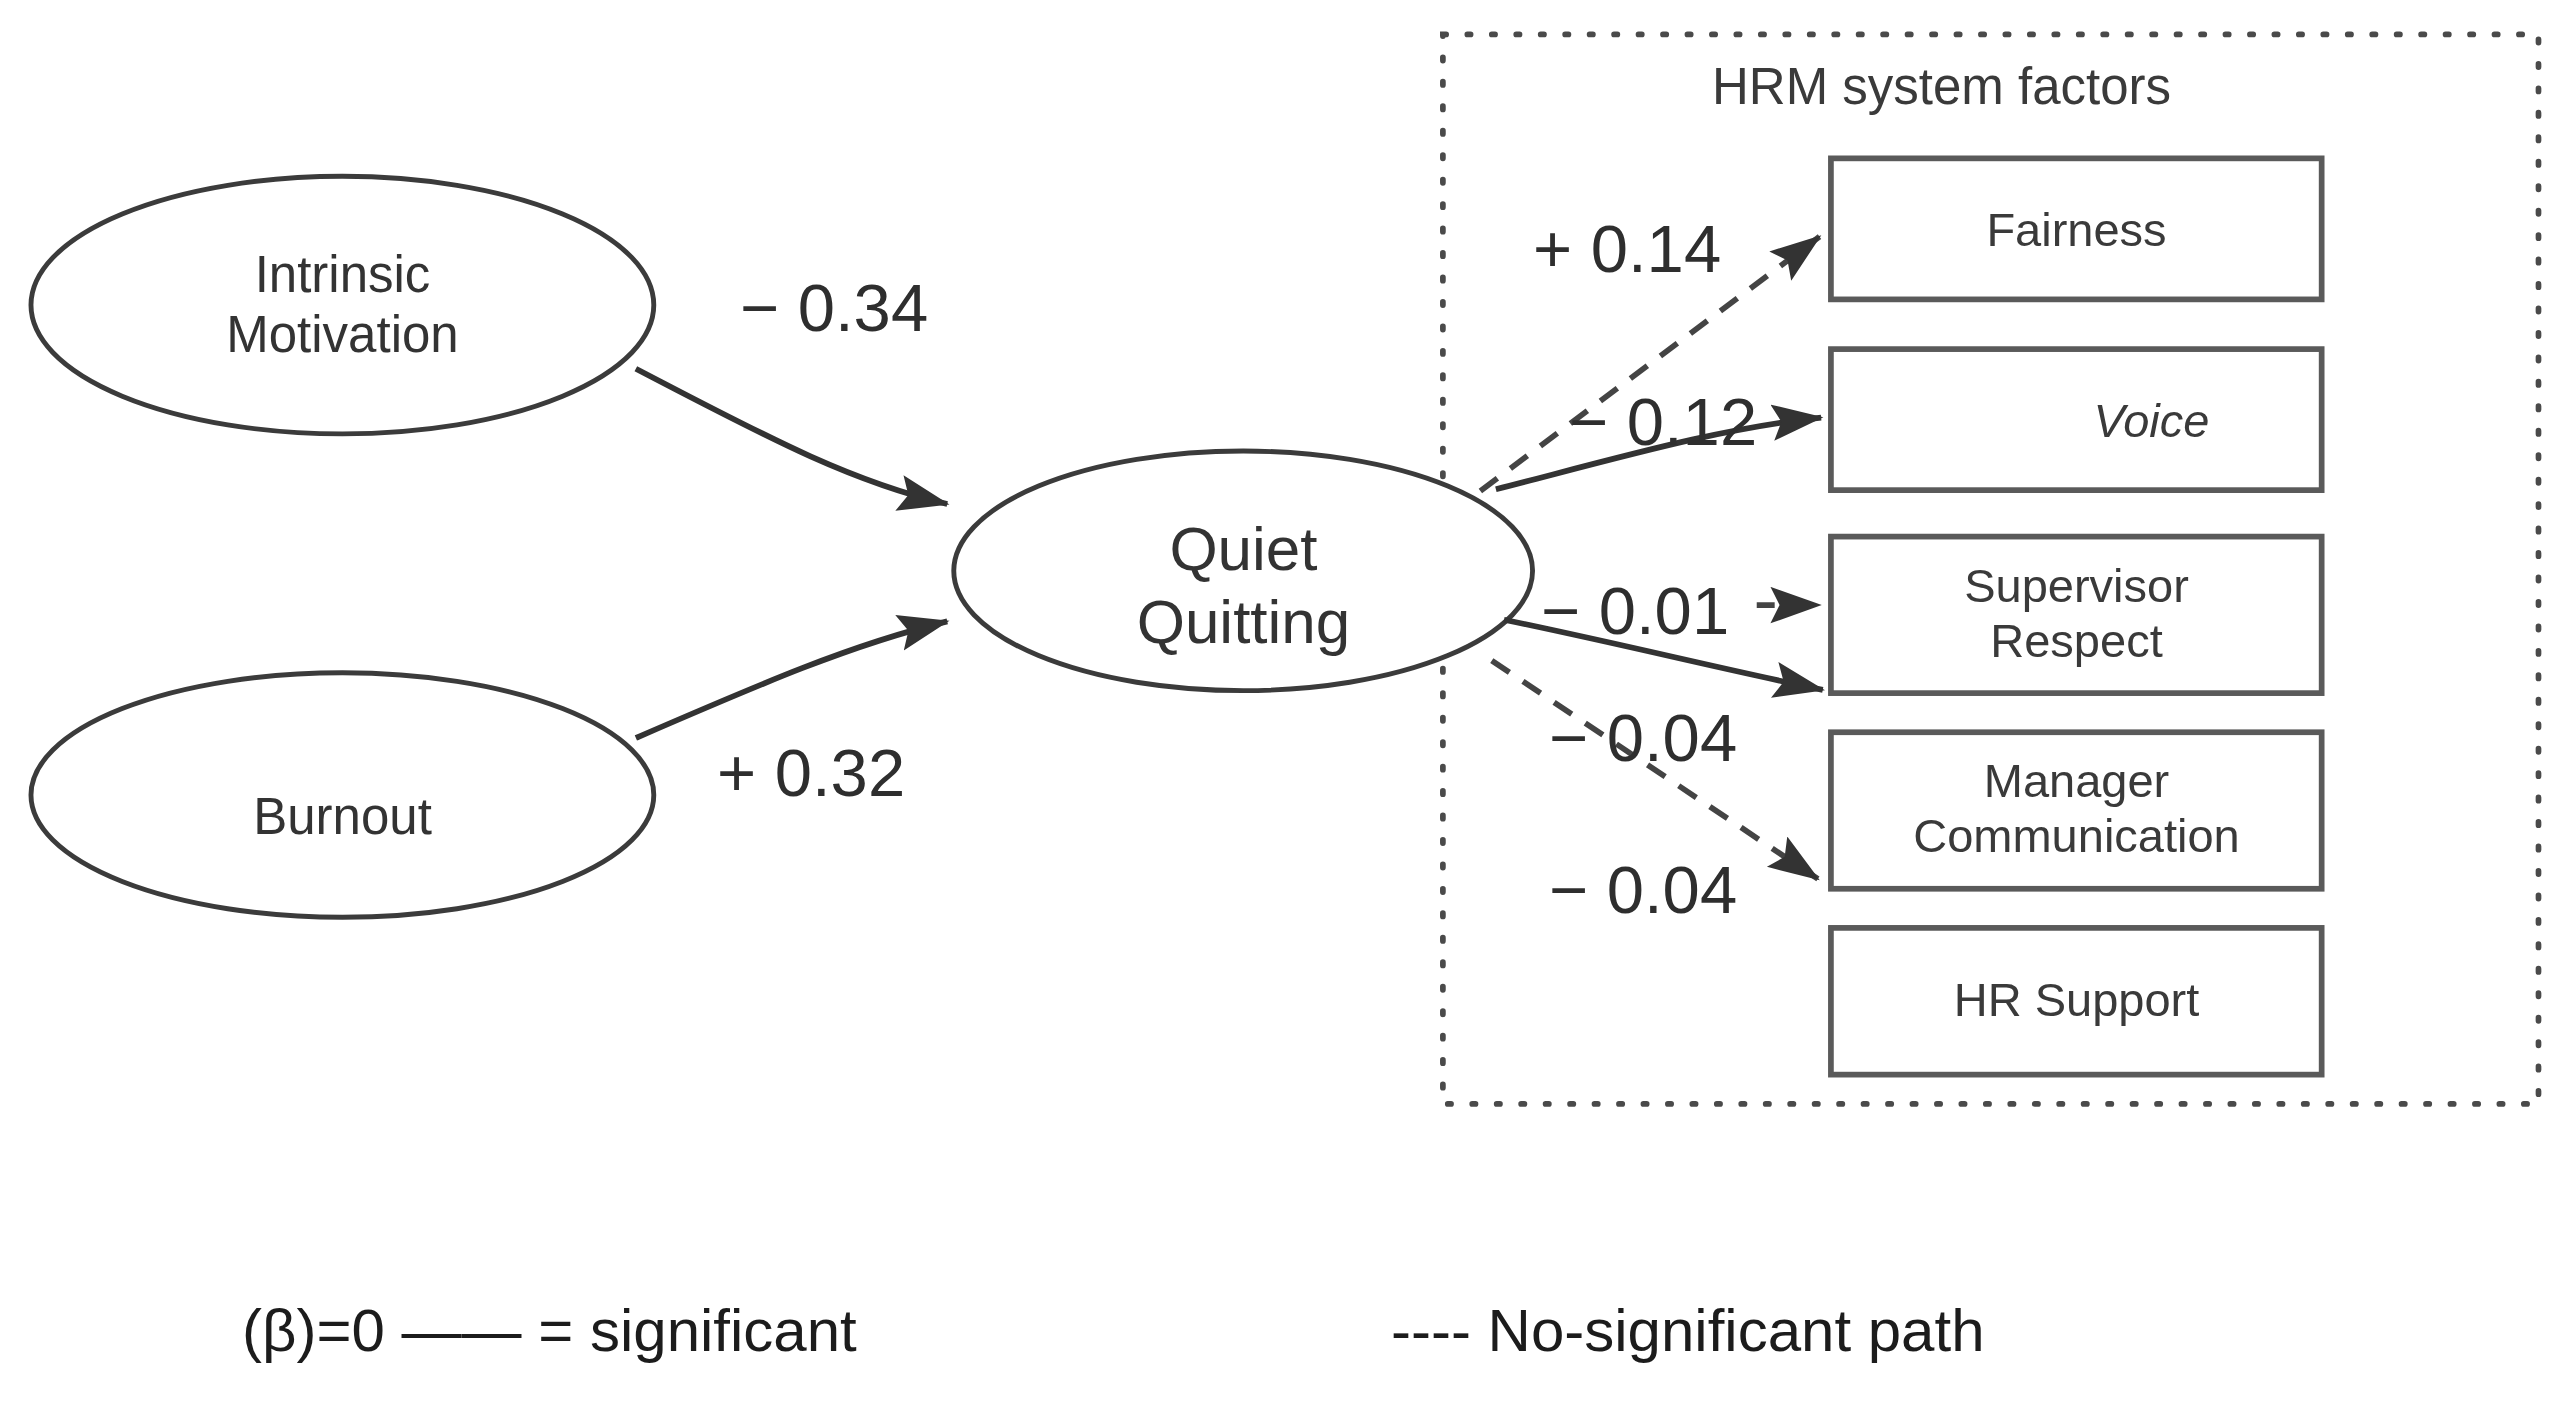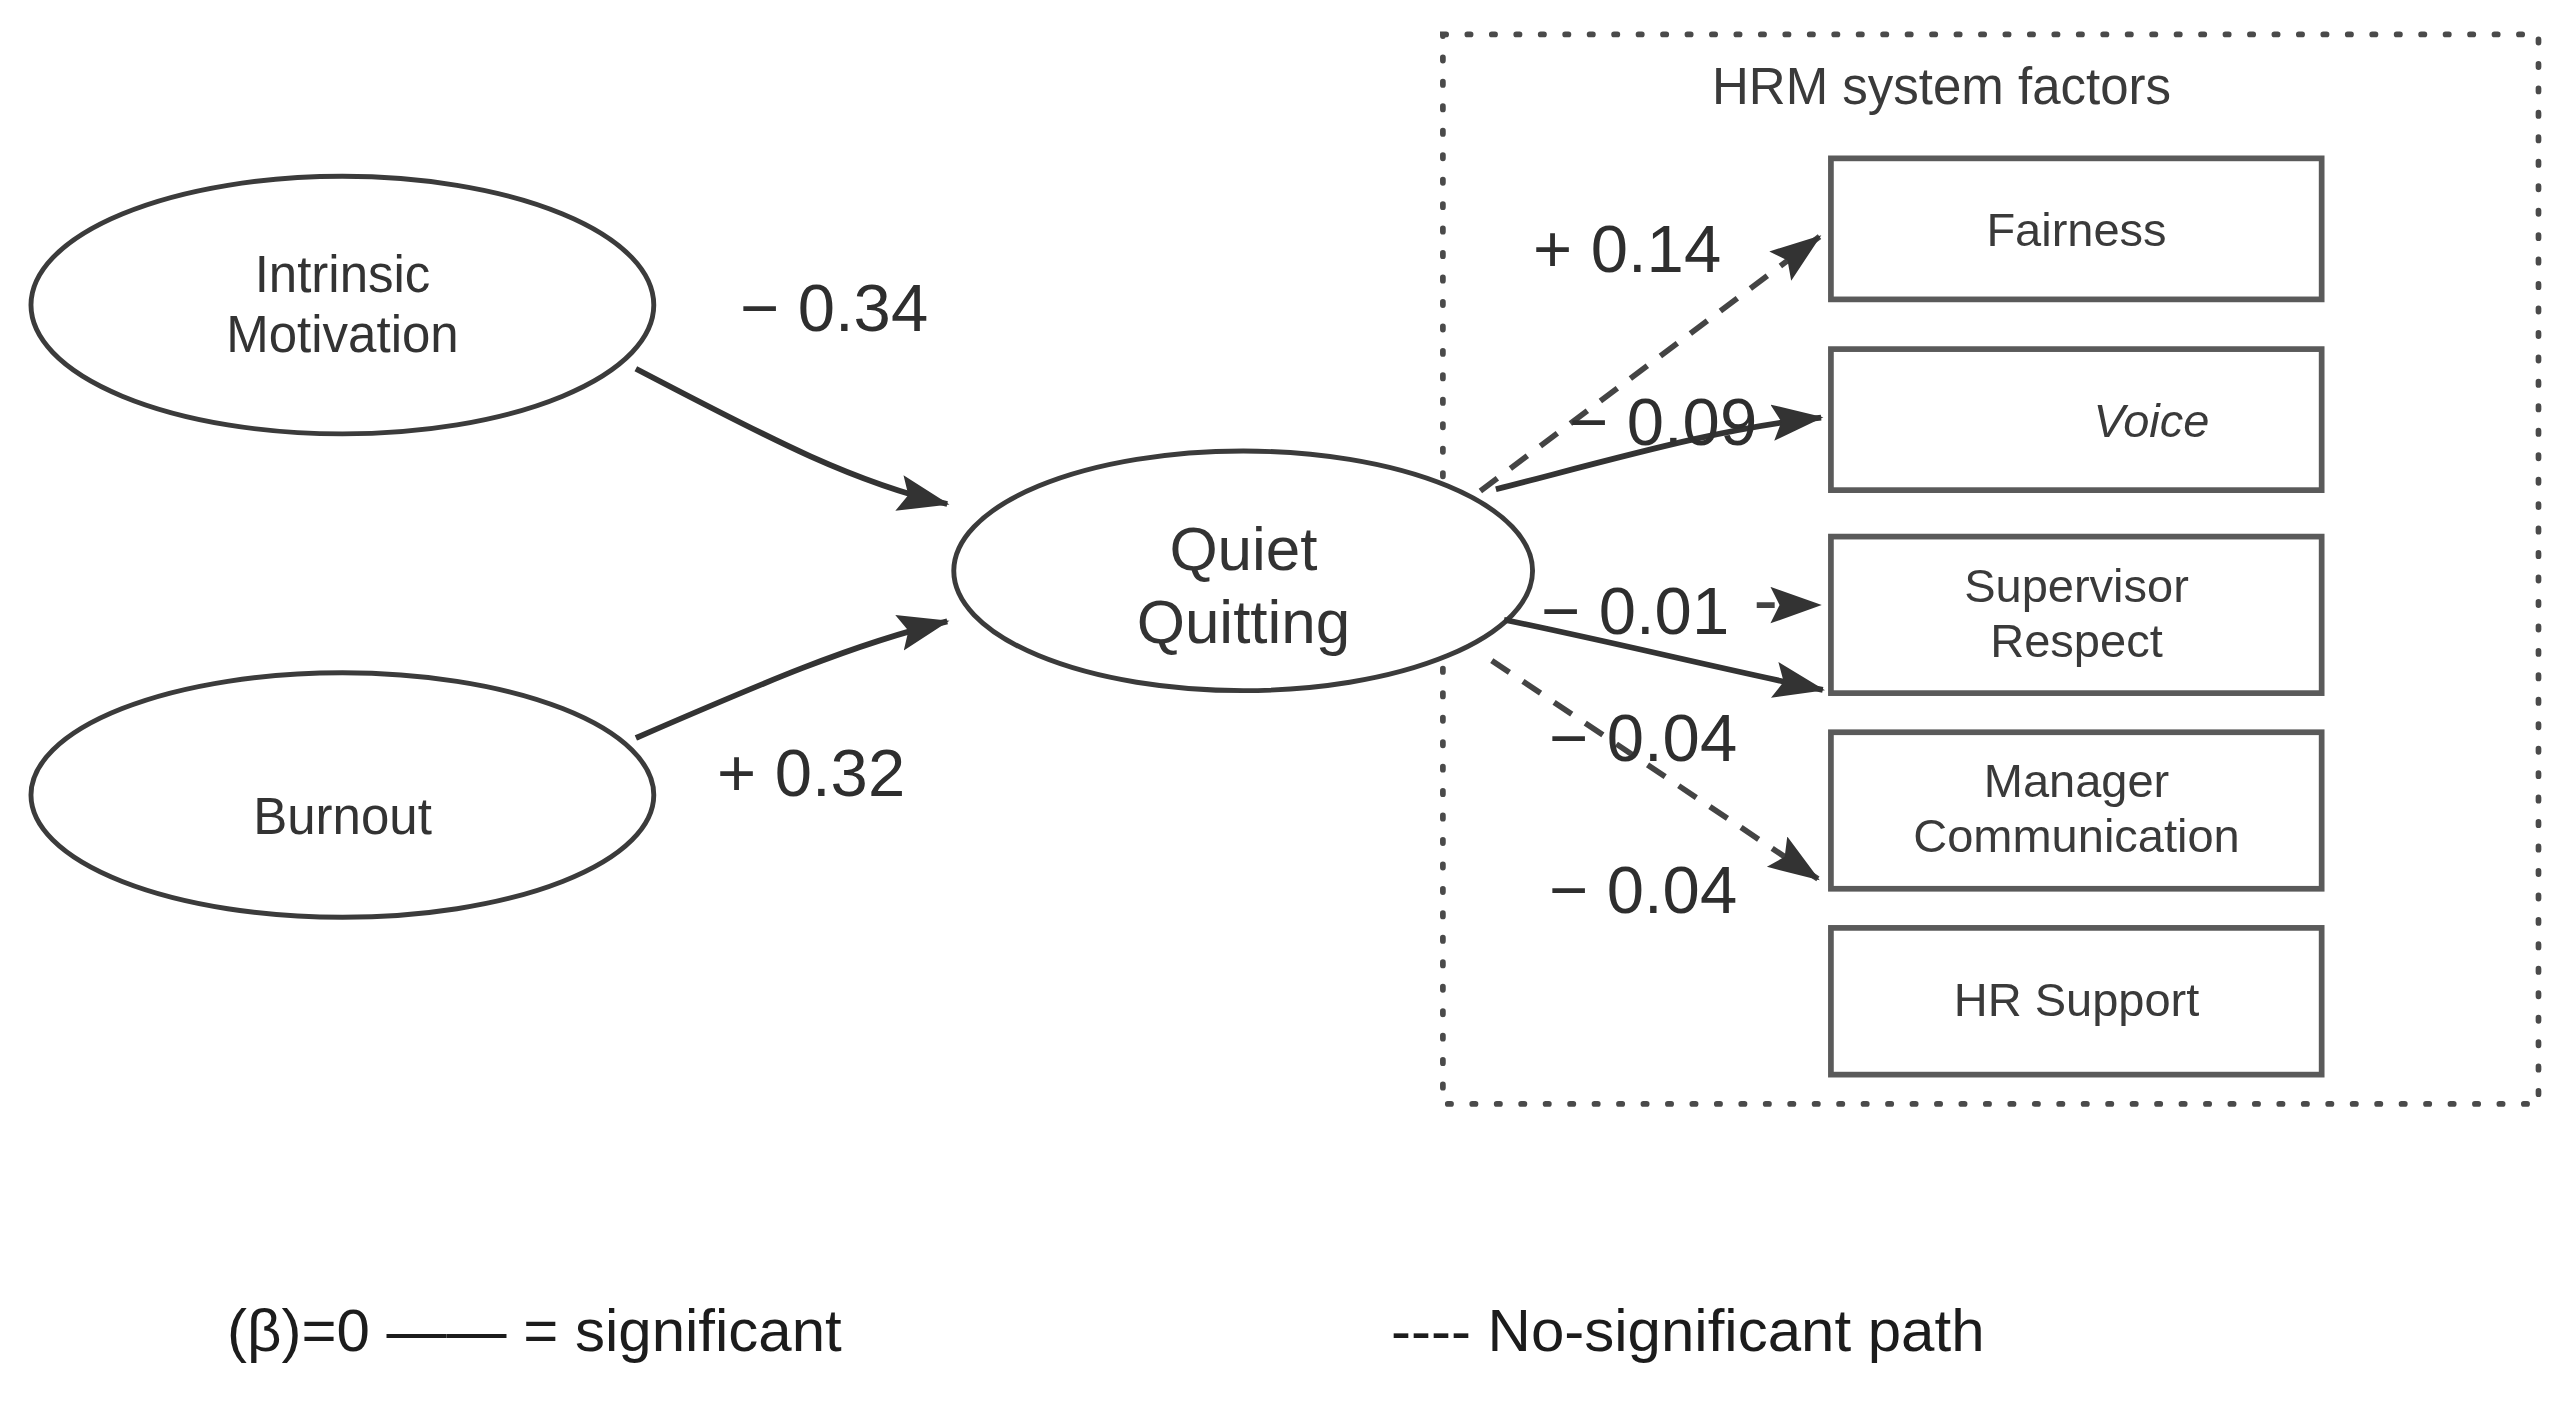--- a/index.html
+++ b/index.html
@@ -112,26 +112,26 @@
 Communication</div>
 
   <div class="node-label box-label" style="left:1831px;top:972px;width:491px;">HR Support</div>
 
   <div class="coef" style="left:714px;top:269px;margin-left:26px;">− 0.34</div>
 
   <div class="coef" style="left:717px;top:734px;">+ 0.32</div>
 
   <div class="coef" style="left:1533px;top:210px;">+ 0.14</div>
 
-  <div class="coef" style="left:1569px;top:383px;">− 0.09</div>
+  <div class="coef" style="left:1569px;top:383px;">− 0.12</div>
 
   <div class="coef" style="left:1541px;top:572px;">− 0.01</div>
 
   <div class="coef" style="left:1549px;top:699px;">− 0.04</div>
 
   <div class="coef" style="left:1549px;top:851px;">− 0.04</div>
 
-  <div class="legend-text" style="left:227px;top:1296px;">(β)=0 —— =  significant</div>
+  <div class="legend-text" style="left:242px;top:1296px;">(β)=0 —— =  significant</div>
 
   <div class="legend-text" style="left:1391px;top:1296px;">---- No-significant path</div>
 
 </div>
 
 
 </body></html>

